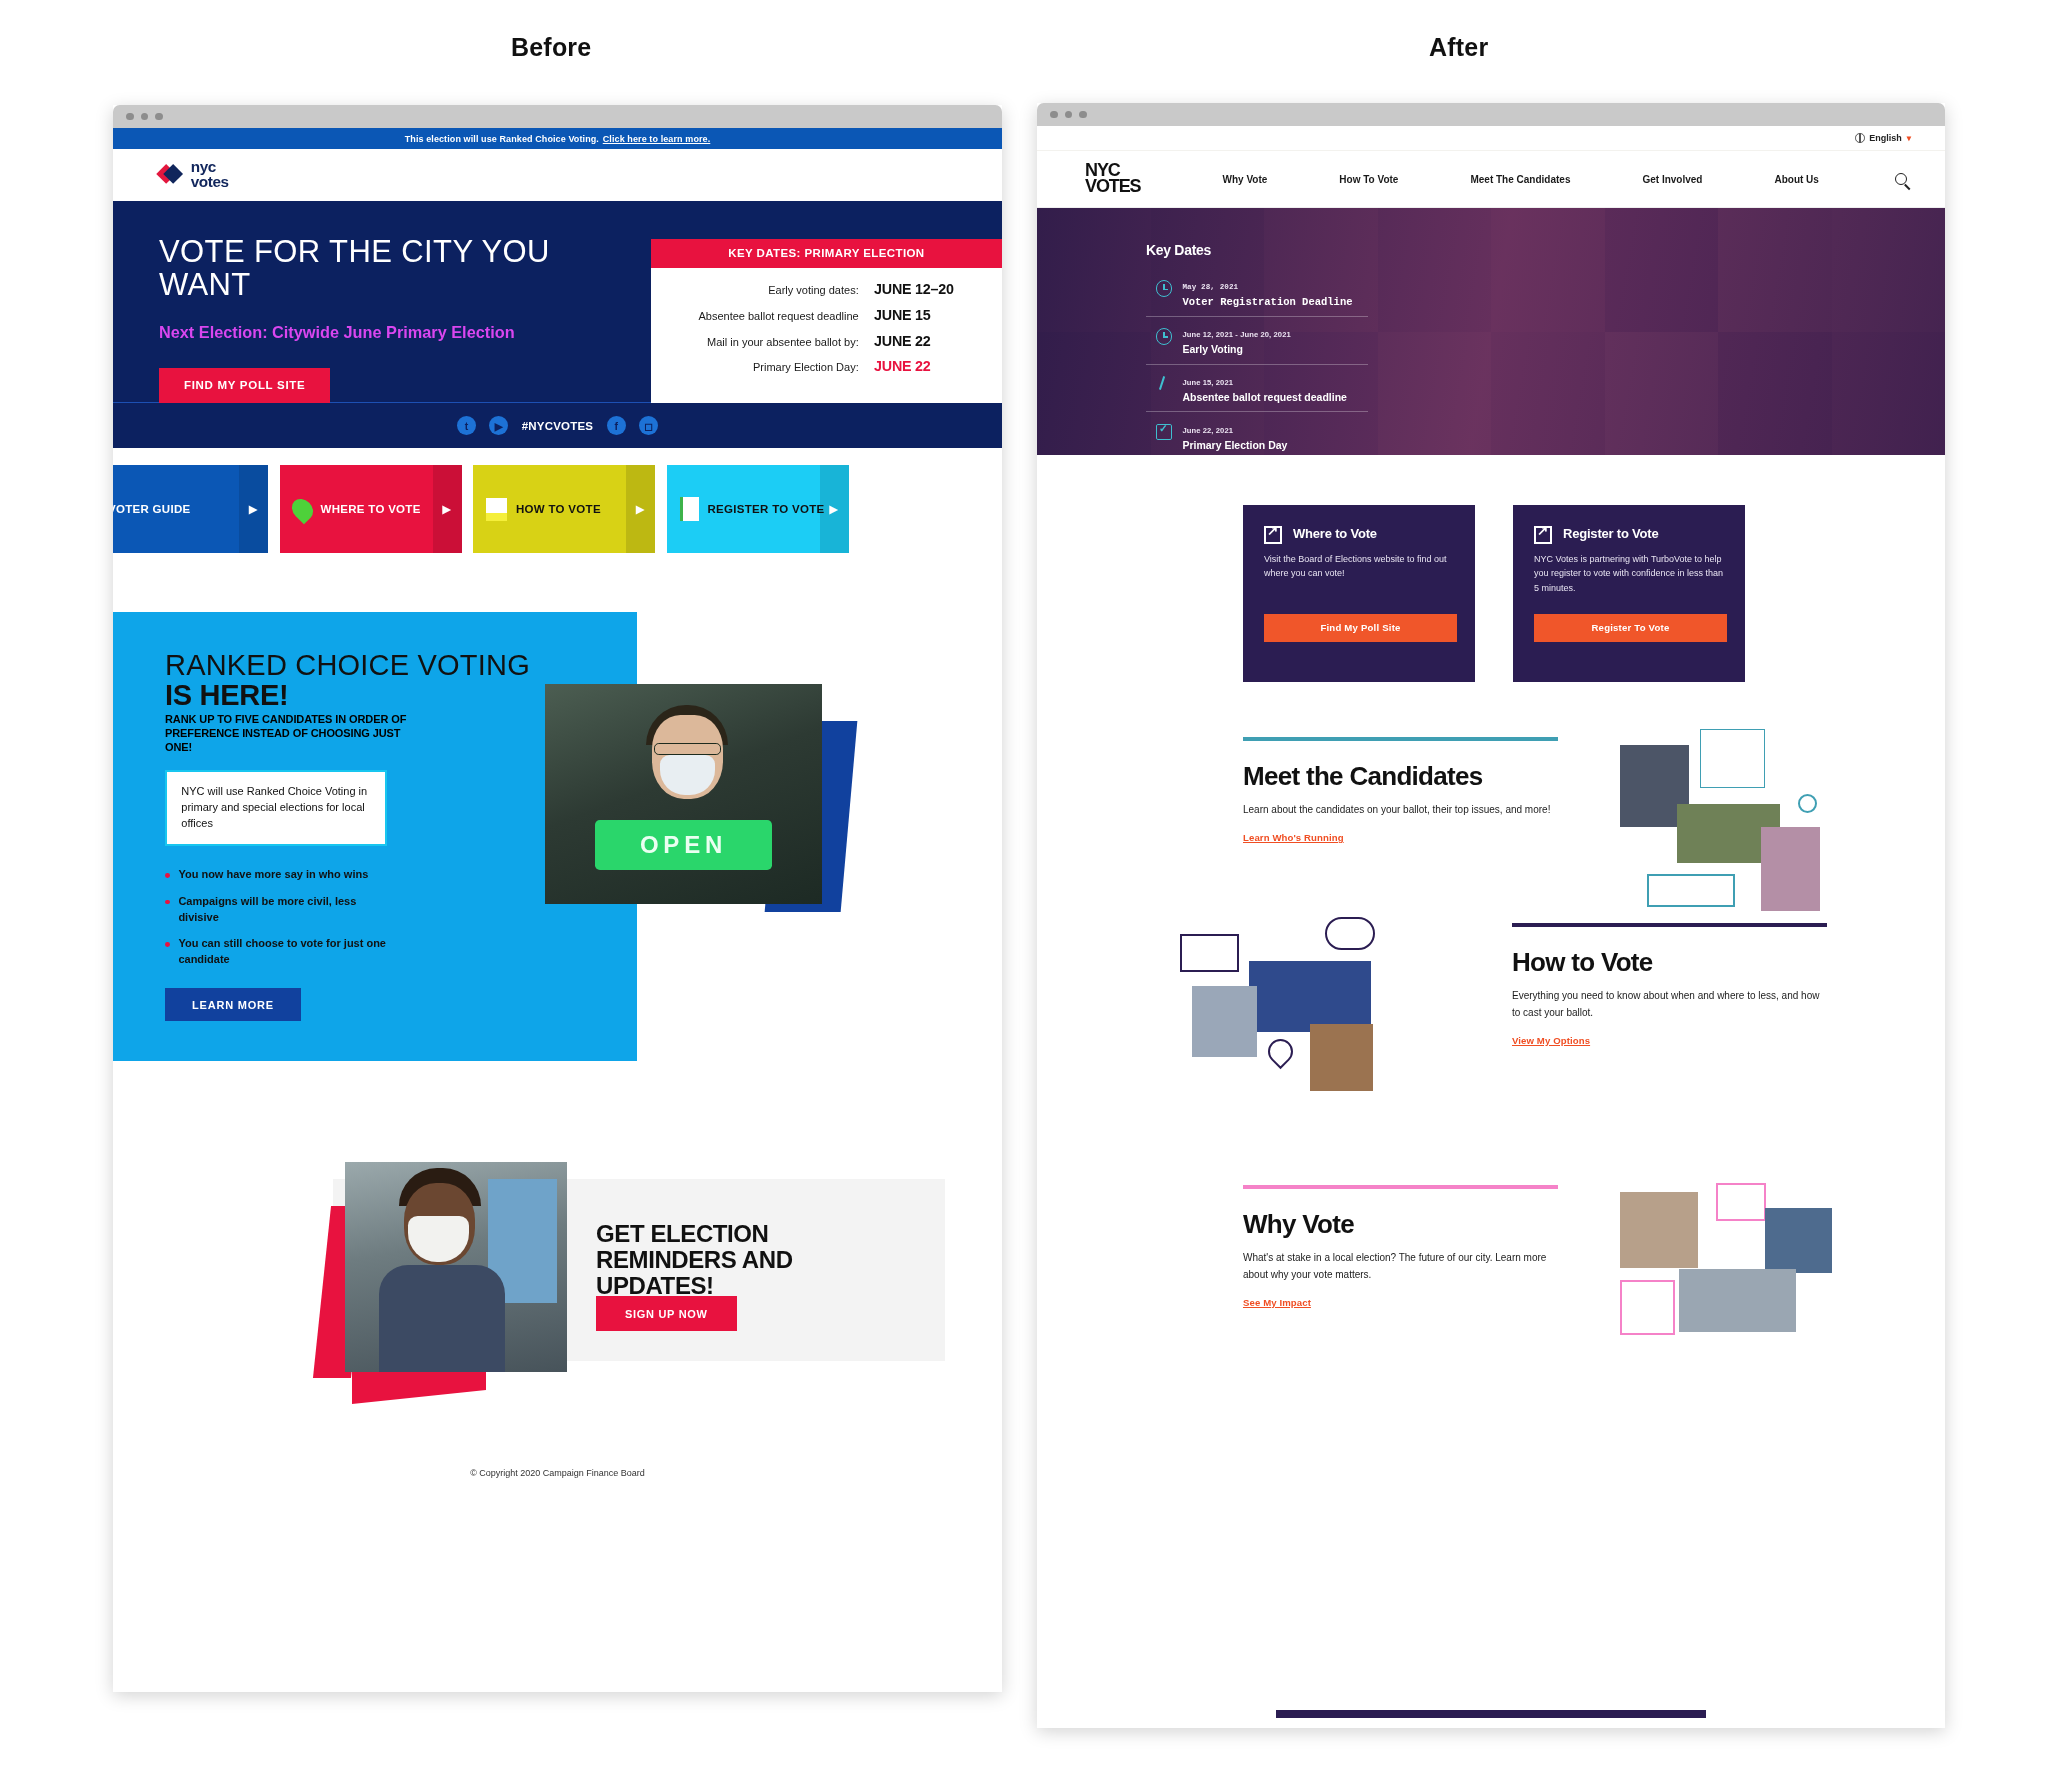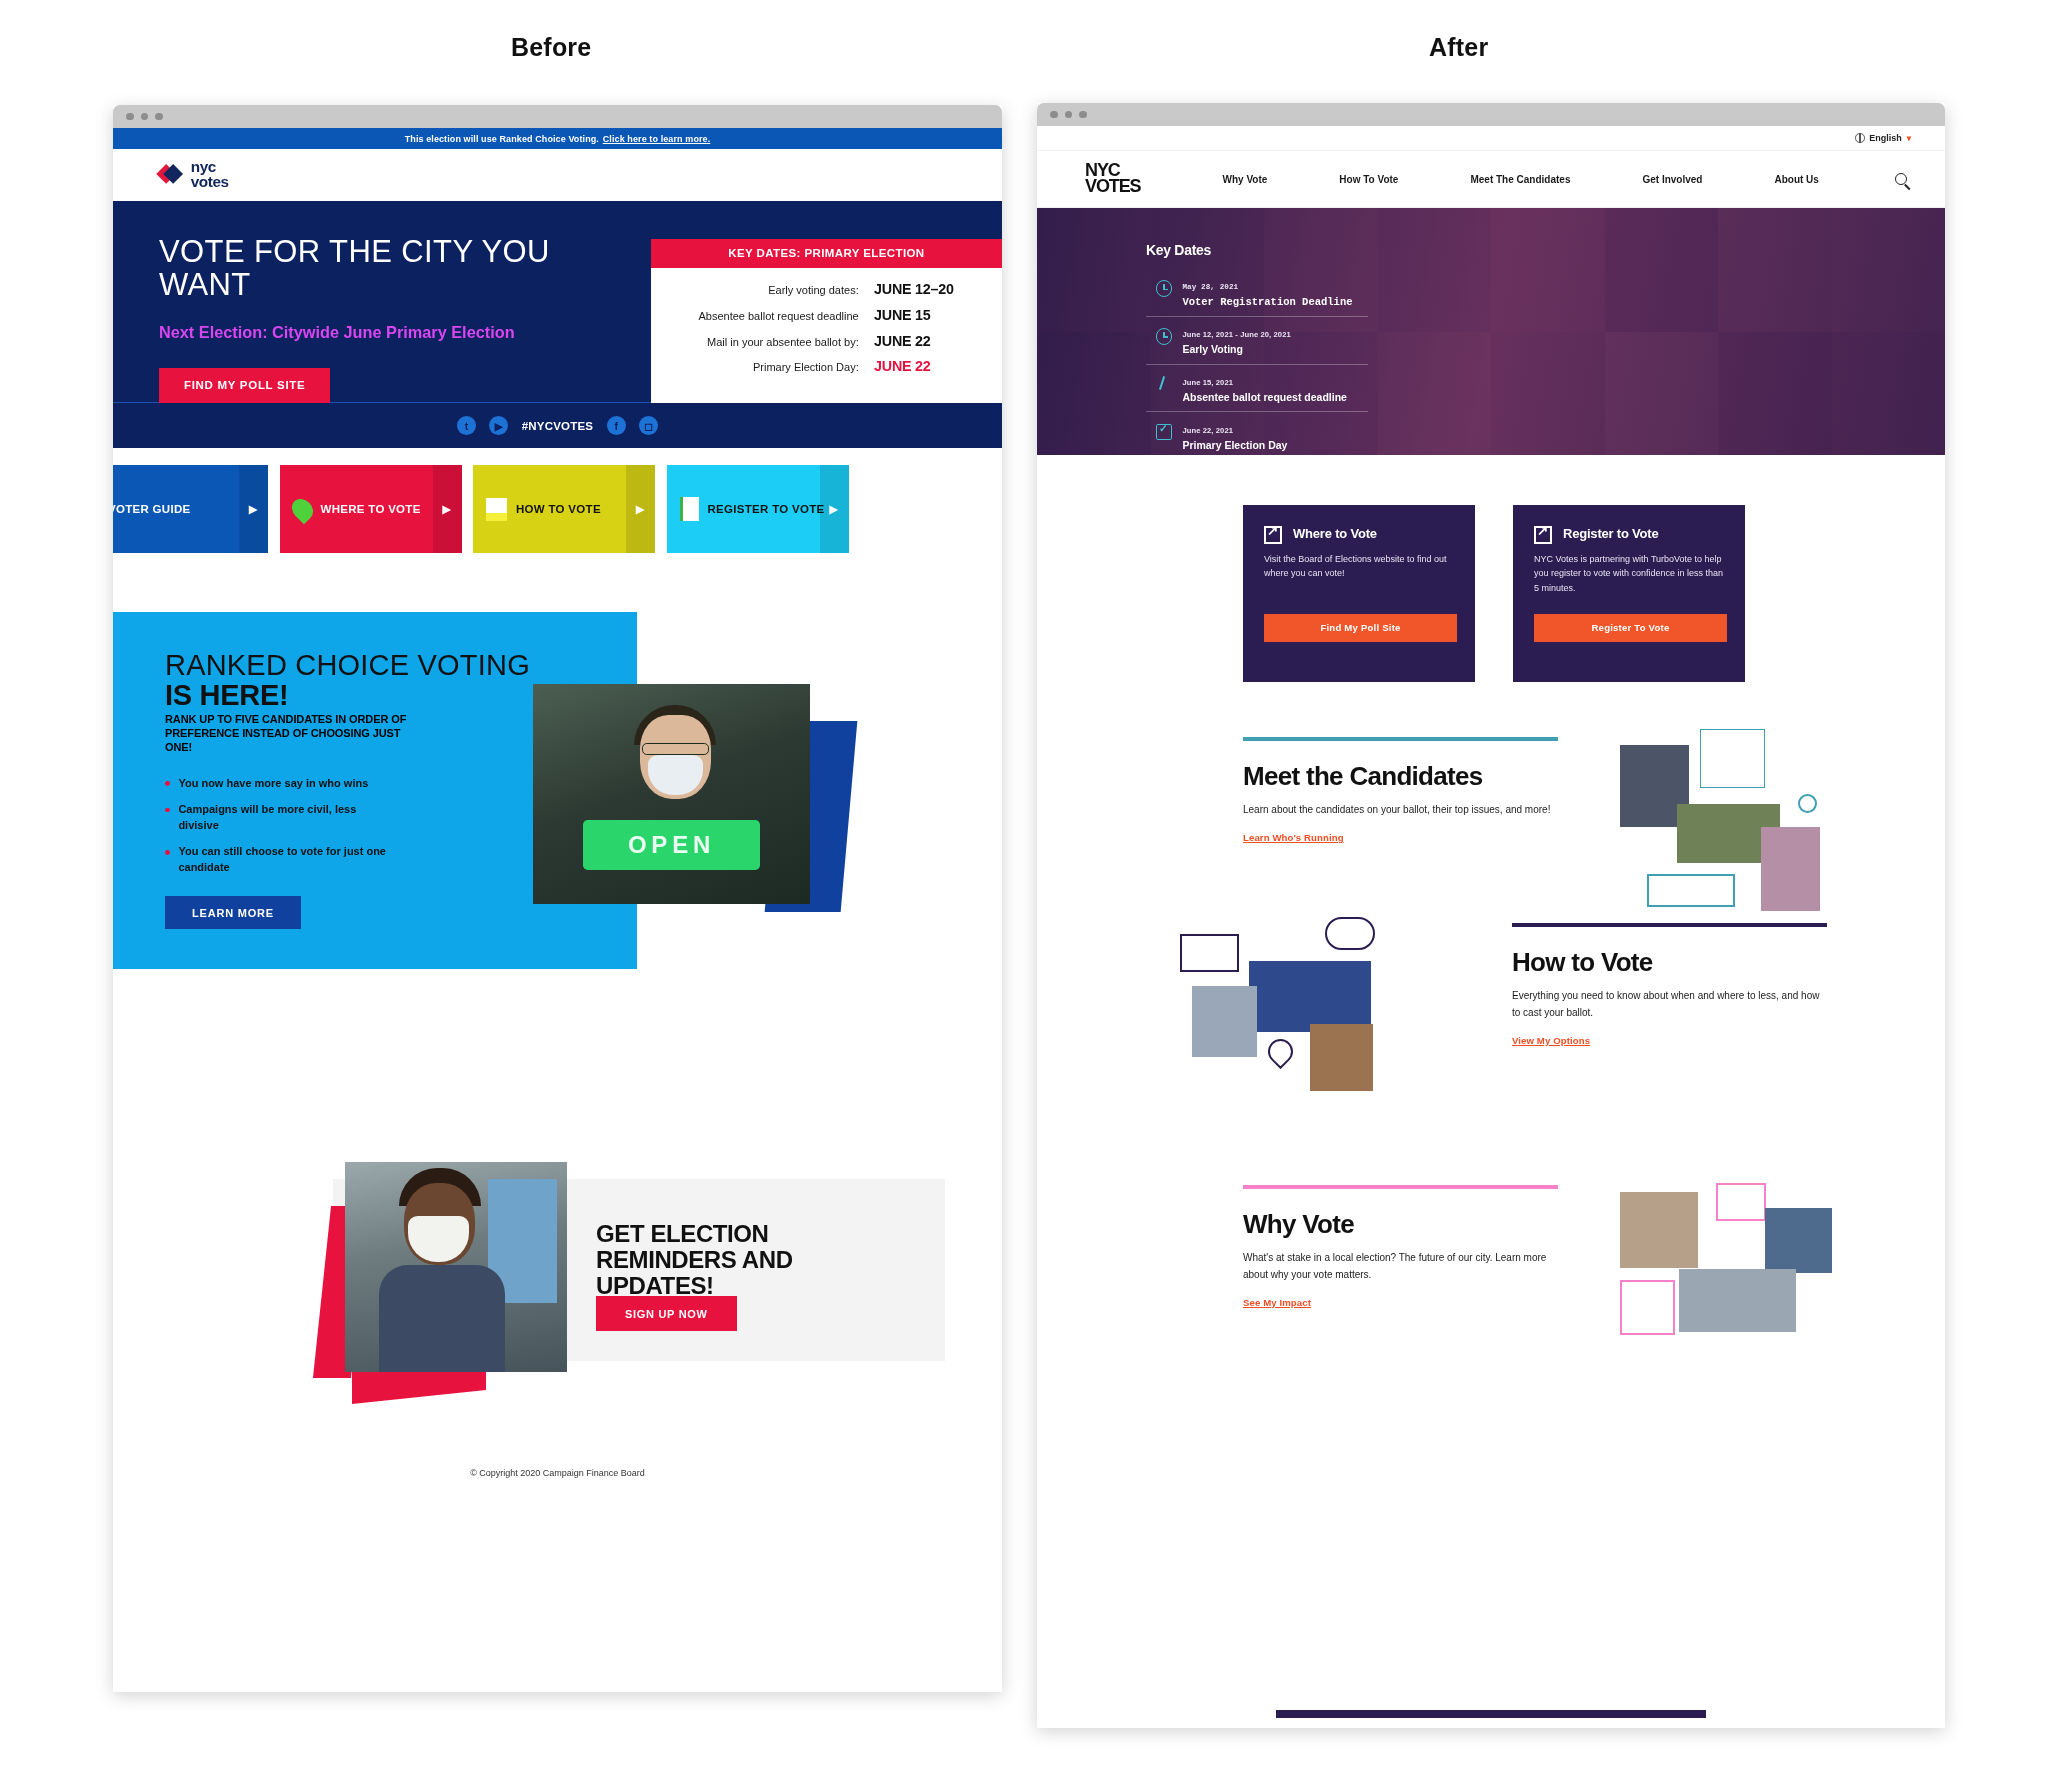--- a/index.html
+++ b/index.html
@@ -98,21 +98,21 @@
   .b-rcv .kicker{ font-size:11px;font-weight:bold;line-height:1.25;margin-top:3px;letter-spacing:-0.1px;max-width:258px;}
   .b-rcv .note{ border:2.9px solid #18c6f0;background:#fff;padding:12.4px 14.3px;margin-top:15.3px;width:222px;
     font-size:11px;line-height:1.45;color:#111;}
   .b-rcv ul{ margin-top:21px;list-style:none;}
   .b-rcv li{ font-size:11px;line-height:1.45;color:#111;margin-bottom:10.5px;position:relative;padding-left:13.4px;max-width:229px;font-weight:bold;}
   .b-rcv li:before{content:"";position:absolute;left:0;top:5.7px;width:4.8px;height:4.8px;border-radius:50%;background:#e8123f;}
   .b-learn{ display:inline-block;background:#11419e;color:#fff;padding:10.5px 27px;font-size:11px;
     font-weight:bold;letter-spacing:0.8px;margin-top:9.6px;}
 
   .b-photo{ position:absolute; }
-  .b-photo-open{ left:420px; top:556px; width:277px; height:220px; z-index:3;
+  .b-photo-open{ left:432px; top:556px; width:277px; height:220px; z-index:3;
     background:linear-gradient(160deg,#4c5e52 0%,#2d3a33 45%,#1d2a24 100%);
     overflow:hidden;}
   .b-photo-open .sign{ position:absolute; left:50px; top:136px; width:177px;height:50px;
     background:#2ad66b;border-radius:4.8px;display:flex;align-items:center;justify-content:center;
     color:#eafff1;font-size:24px;font-weight:bold;letter-spacing:4.8px;}
   .b-photo-open .face{ position:absolute;left:107px;top:31px;width:71px;height:84px;
     border-radius:40% 40% 45% 45%;background:#dcb89a;}
   .b-photo-open .hair{ position:absolute;left:101px;top:21px;width:82px;height:40px;
     border-radius:42px 42px 0 0;background:#2b2519;}
   .b-photo-open .mask{ position:absolute;left:115px;top:71px;width:55px;height:40px;
@@ -293,20 +293,21 @@
           <span class="arrow">▶</span>
         </div>
       </div>
 
     <div class="b-rcv">
       <h2>
         <span>RANKED CHOICE VOTING</span>
         <b>IS HERE!</b>
       </h2>
       <div class="kicker">RANK UP TO FIVE CANDIDATES IN ORDER OF PREFERENCE INSTEAD OF CHOOSING JUST ONE!</div>
+      <div class="note">NYC will use Ranked Choice Voting in primary and special elections for local offices</div>
       <ul id="b-bullets">
           <li>You now have more say in who wins</li>
           <li>Campaigns will be more civil, less divisive</li>
           <li>You can still choose to vote for just one candidate</li>
         </ul>
       <div class="b-learn">LEARN MORE</div>
     </div>
 
     <div class="b-blue-shape"></div>
     <div class="b-photo b-photo-open">

